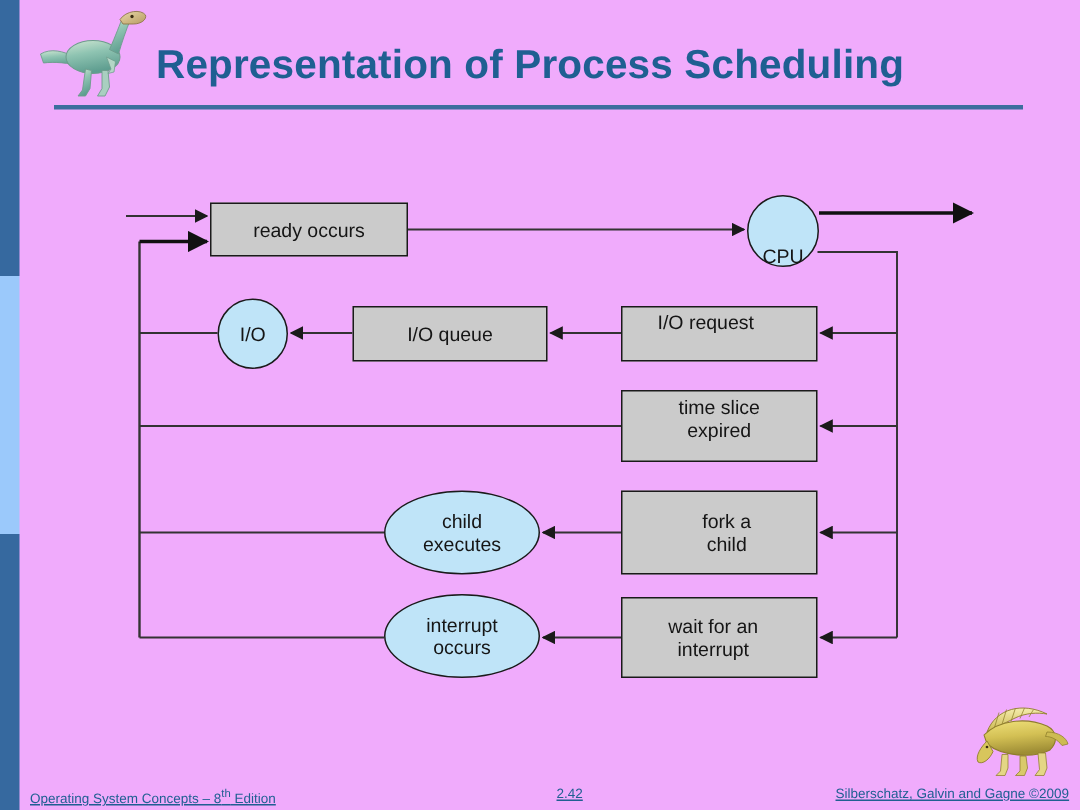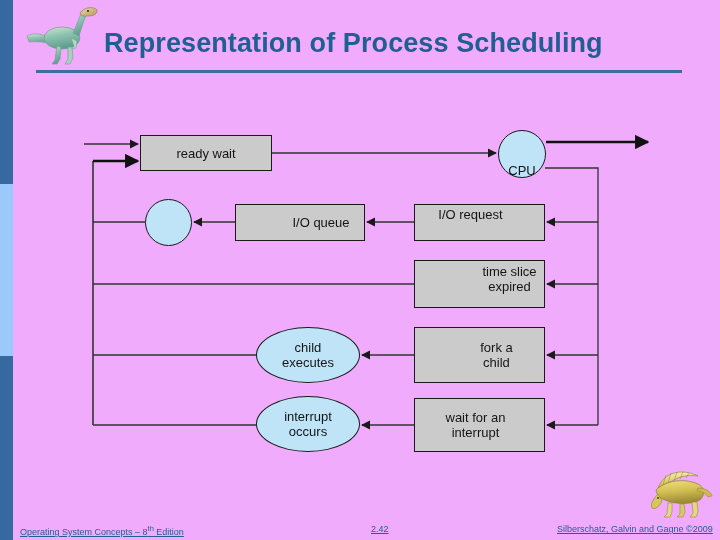--- a/index.html
+++ b/index.html
@@ -200,54 +200,57 @@
       <path d="M 256 425 L 93 425" stroke="#333"></path>
 
       <path d="M 414 355 L 362 355" stroke="#333" marker-end="url(#arrow)"></path>
 
       <path d="M 414 425 L 362 425" stroke="#333" marker-end="url(#arrow)"></path>
     </g>
   </svg>
 
   <div class="box-shape" style="left:140px; top:135px; width:132px; height:36px;"></div>
   <div class="node-wrap" style="left:140px; top:135px; width:132px; height:36px;">
-    <span class="node-text">ready wait</span>
+    <span class="node-text">ready occurs</span>
   </div>
 
   <div class="ellipse-shape" style="left:498px; top:130px; width:48px; height:48px;"></div>
   <div class="node-wrap" style="left:498px; top:130px; width:48px; height:48px;align-items:flex-end;">
     <span class="node-text">CPU</span>
   </div>
 
   <div class="ellipse-shape" style="left:145px; top:199px; width:47px; height:47px;"></div>
+  <div class="node-wrap" style="left:145px; top:199px; width:47px; height:47px;">
+    <span class="node-text">I/O</span>
+  </div>
 
   <div class="box-shape" style="left:235px; top:204px; width:130px; height:37px;"></div>
-  <div class="node-wrap" style="left:235px; top:204px; width:130px; height:37px;padding-left:21px;">
+  <div class="node-wrap" style="left:235px; top:204px; width:130px; height:37px;">
     <span class="node-text">I/O queue</span>
   </div>
 
   <div class="box-shape" style="left:414px; top:204px; width:131px; height:37px;"></div>
   <div class="node-wrap" style="left:414px; top:196px; width:113px; height:37px;">
     <span class="node-text">I/O request</span>
   </div>
 
   <div class="box-shape" style="left:414px; top:260px; width:131px; height:48px;"></div>
-  <div class="node-wrap" style="left:414px; top:260px; width:131px; height:38px;padding-left:30px;">
+  <div class="node-wrap" style="left:414px; top:260px; width:131px; height:38px;">
     <span class="node-text">time slice
 expired</span>
   </div>
 
   <div class="ellipse-shape" style="left:256px; top:327px; width:104px; height:56px;"></div>
   <div class="node-wrap" style="left:256px; top:327px; width:104px; height:56px;">
     <span class="node-text">child
 executes</span>
   </div>
 
   <div class="box-shape" style="left:414px; top:327px; width:131px; height:56px;"></div>
-  <div class="node-wrap" style="left:414px; top:327px; width:141px; height:56px;margin-left:12px;">
+  <div class="node-wrap" style="left:414px; top:327px; width:141px; height:56px;">
     <span class="node-text">fork a
 child</span>
   </div>
 
   <div class="ellipse-shape" style="left:256px; top:396px; width:104px; height:56px;"></div>
   <div class="node-wrap" style="left:256px; top:396px; width:104px; height:56px;">
     <span class="node-text">interrupt
 occurs</span>
   </div>
 

